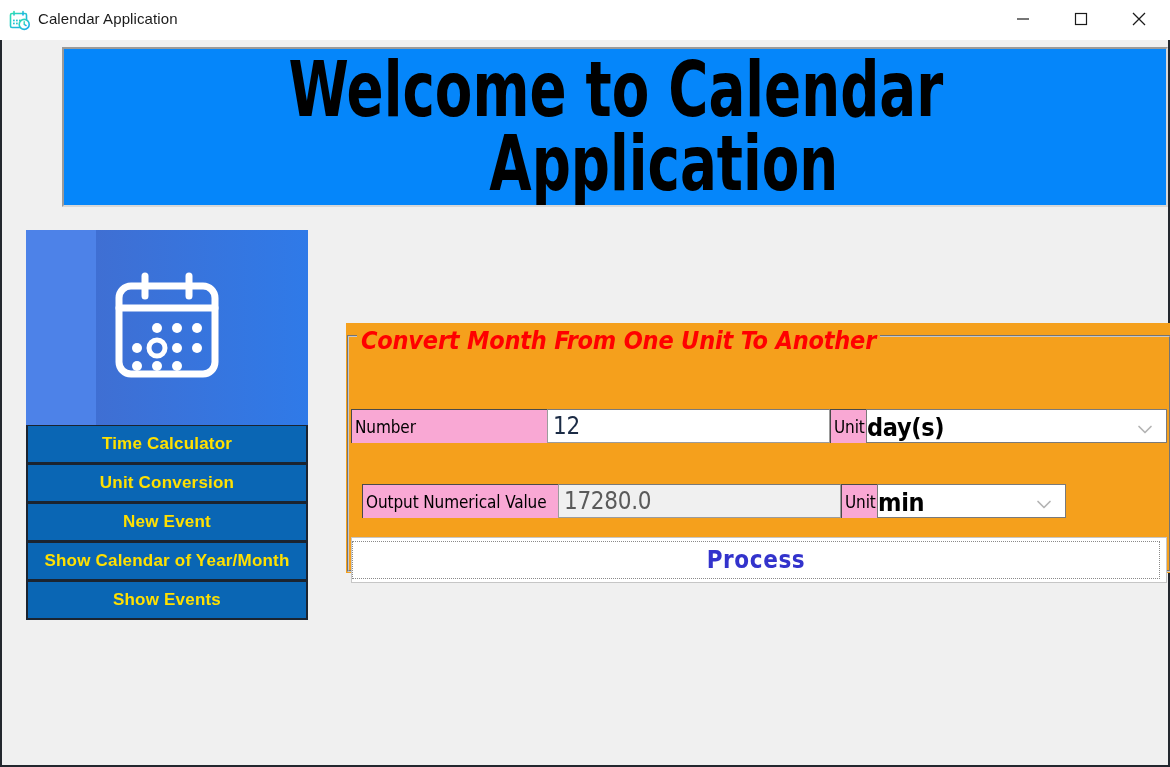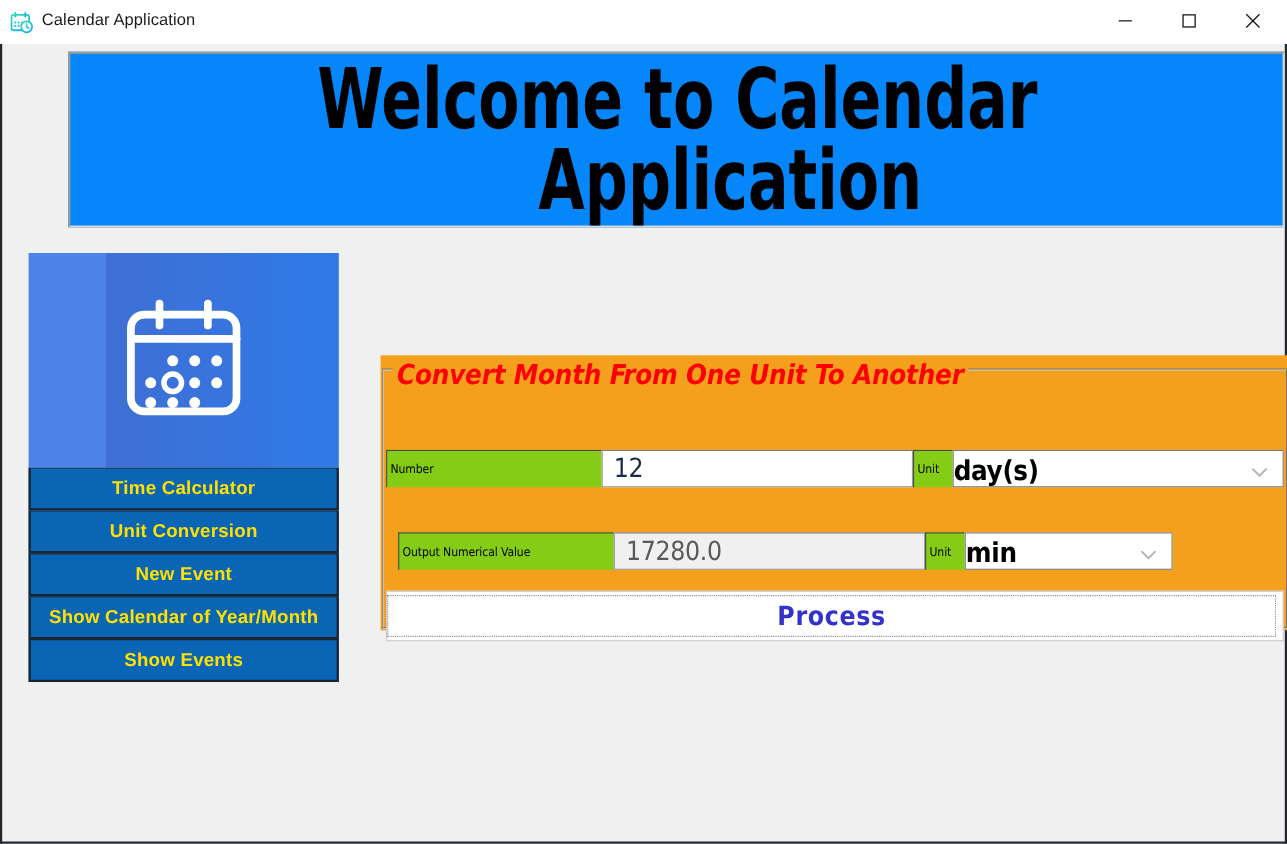--- a/index.html
+++ b/index.html
@@ -182,23 +182,23 @@
     position: absolute;
     display: flex;
     align-items: stretch;
     height: 34px;
   }
   .row-1 { left: 5px; top: 86px; width: 816px; }
   .row-2 { left: 16px; top: 161px; width: 704px; }
 
   .fld-label {
     font-family: "DejaVu Sans Condensed", "Liberation Sans Narrow", "Liberation Sans", sans-serif;
-    font-size: 11px;
+    font-size: 17px;
     color: #000000;
-    background: #84cc16;
+    background: #f9a8d4;
     border-top: 1px solid #4a4a4a;
     border-left: 1px solid #4a4a4a;
     box-sizing: border-box;
     display: flex;
     align-items: center;
     padding-left: 3px;
     letter-spacing: -0.1px;
     white-space: nowrap;
   }
   .lbl-number { width: 196px; }
@@ -209,21 +209,21 @@
   .fld-input {
     box-sizing: border-box;
     background: #ffffff;
     border: 1px solid #9c9c9c;
     border-top-color: #7a7a7a;
     font-family: "DejaVu Sans Condensed", "Liberation Sans Narrow", "Liberation Sans", sans-serif;
     font-size: 24px;
     color: #1b2b45;
     display: flex;
     align-items: center;
-    padding-left: 10px;
+    padding-left: 5px;
     letter-spacing: -0.3px;
   }
   .in-number { width: 283px; }
   .in-output {
     width: 283px;
     background: #f0f0f0;
     color: #5a5a5a;
   }
 
   .fld-select {

